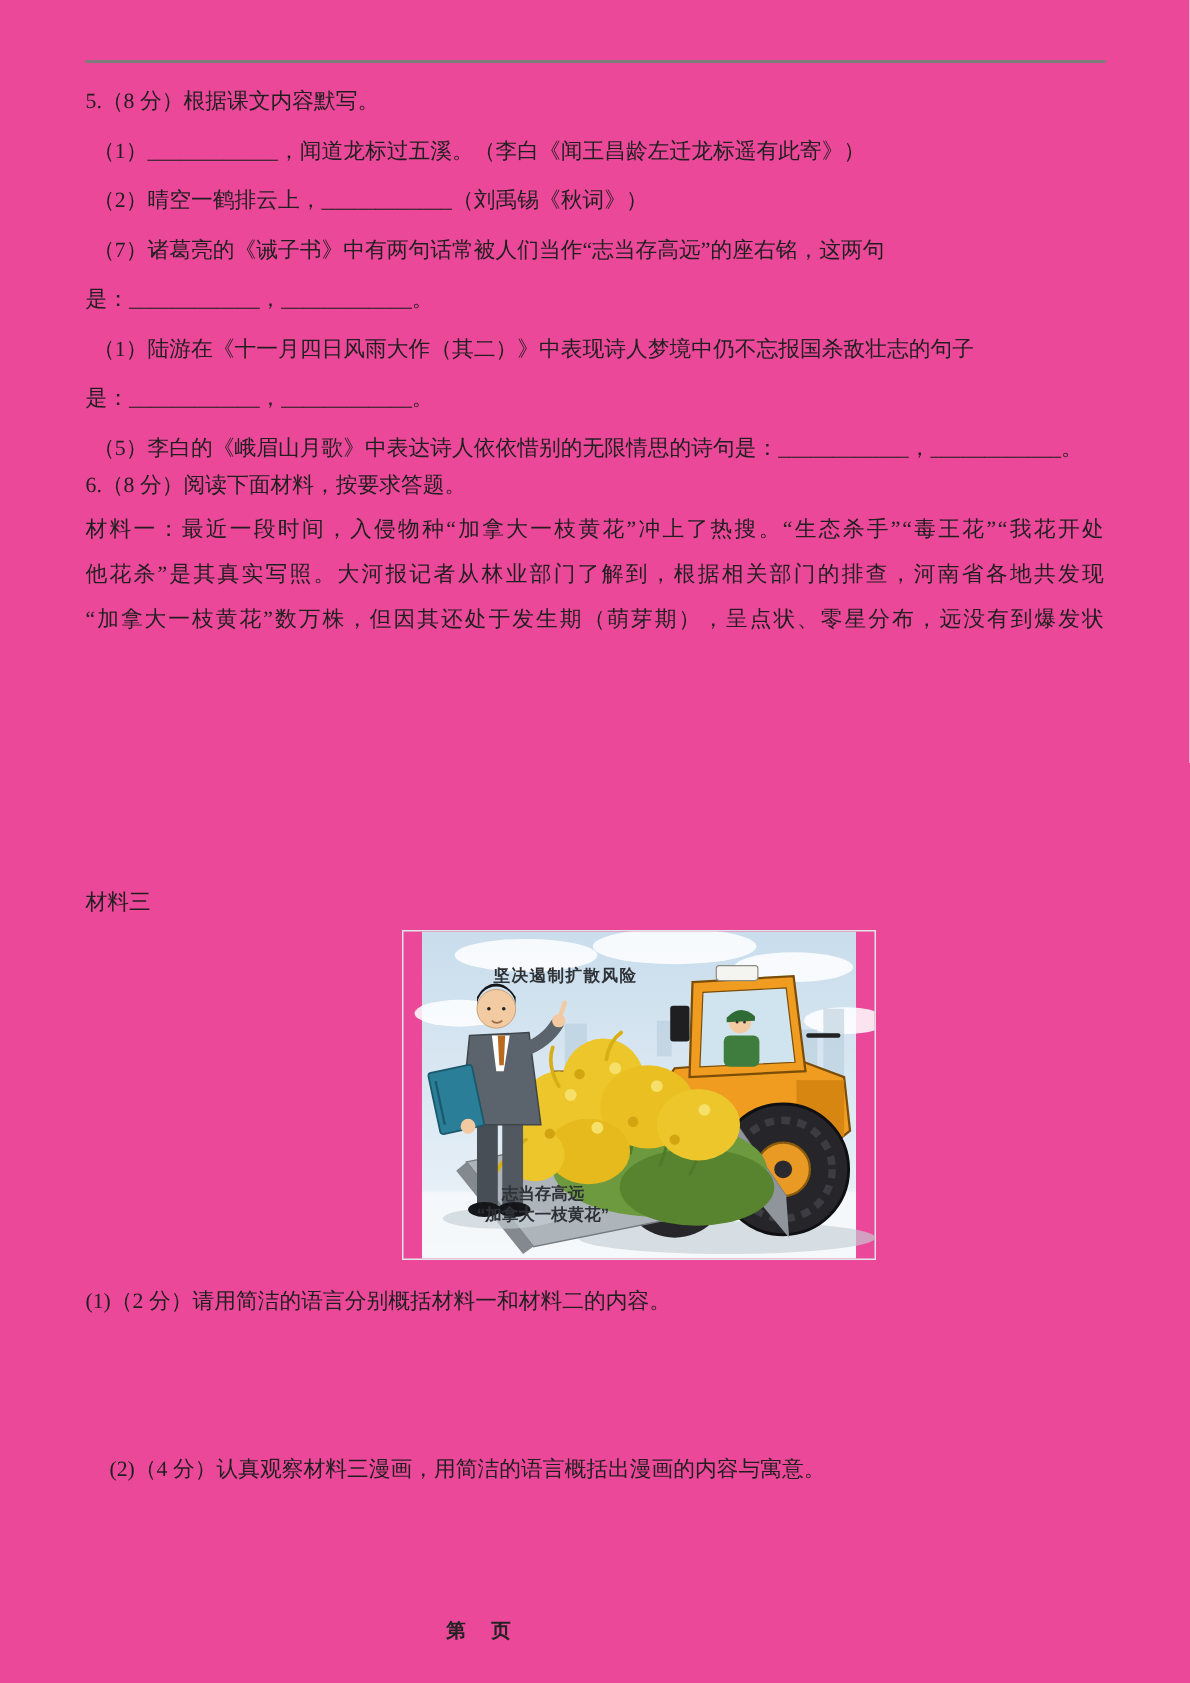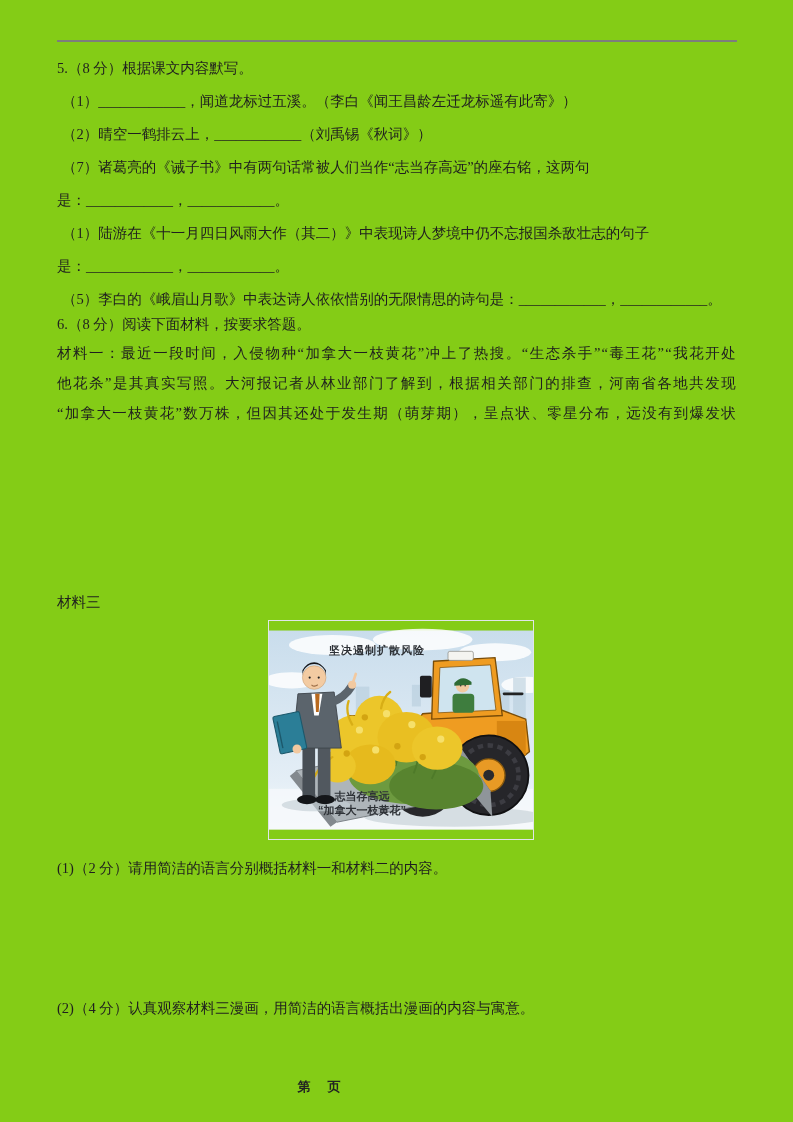--- a/index.html
+++ b/index.html
@@ -1,19 +1,19 @@
 <!DOCTYPE html>
 <html lang="zh"><head>
 <meta charset="utf-8">
 <style>
   html,body{margin:0;padding:0;background:#ffffff;}
   .page{
     position:relative;
     width:793px;height:1122px;
-    background:#84cc16;
+    background:#ec4899;
     font-family:"Liberation Serif","DejaVu Serif",serif;
     font-size:14.5px;color:#1f1f1f;
     overflow:hidden;
   }
   .header-rule{
     position:absolute;top:40px;left:57px;width:680px;height:2px;
     background:#7d7d7d;
   }
   .block{position:absolute;left:57px;width:680px;}
   .q5-block{top:52px;}
@@ -23,38 +23,38 @@
   .material{
     text-align:justify;
     letter-spacing:1.2px;
     line-height:30px;
     overflow:hidden;
   }
   .material1{top:338px;max-height:96px;}
   .material2{top:434px;max-height:156px;}
   .material3-label{top:592px;line-height:20px;}
   .cartoon{
-    position:absolute;left:268px;top:620px;width:266px;height:220px;
+    position:absolute;left:268px;top:620px;width:316px;height:220px;
     border:1px solid #e0e5e8;box-sizing:border-box;
   }
   .cartoon svg{display:block;width:100%;height:100%;}
   .cartoon-slogan{
     position:absolute;left:60px;top:22px;
     font-family:"Liberation Sans","DejaVu Sans",sans-serif;
     font-size:11px;font-weight:bold;color:#2e3237;letter-spacing:1px;
     white-space:nowrap;
   }
   .cartoon-label{
     position:absolute;left:18px;top:168px;width:150px;
     font-family:"Liberation Sans","DejaVu Sans",sans-serif;
     font-size:11px;font-weight:bold;color:#2e3237;
     text-align:center;line-height:14px;
   }
   .subq1{top:856px;line-height:24px;}
-  .subq2{top:996px;line-height:24px;}
+  .subq2{top:968px;line-height:24px;margin-left:16px;}
   .footer{
     position:absolute;top:1078px;left:0;width:640px;
     text-align:center;font-size:13px;font-weight:bold;color:#222;
     letter-spacing:2px;
   }
 </style>
 </head>
 <body>
 
 <div class="page">

